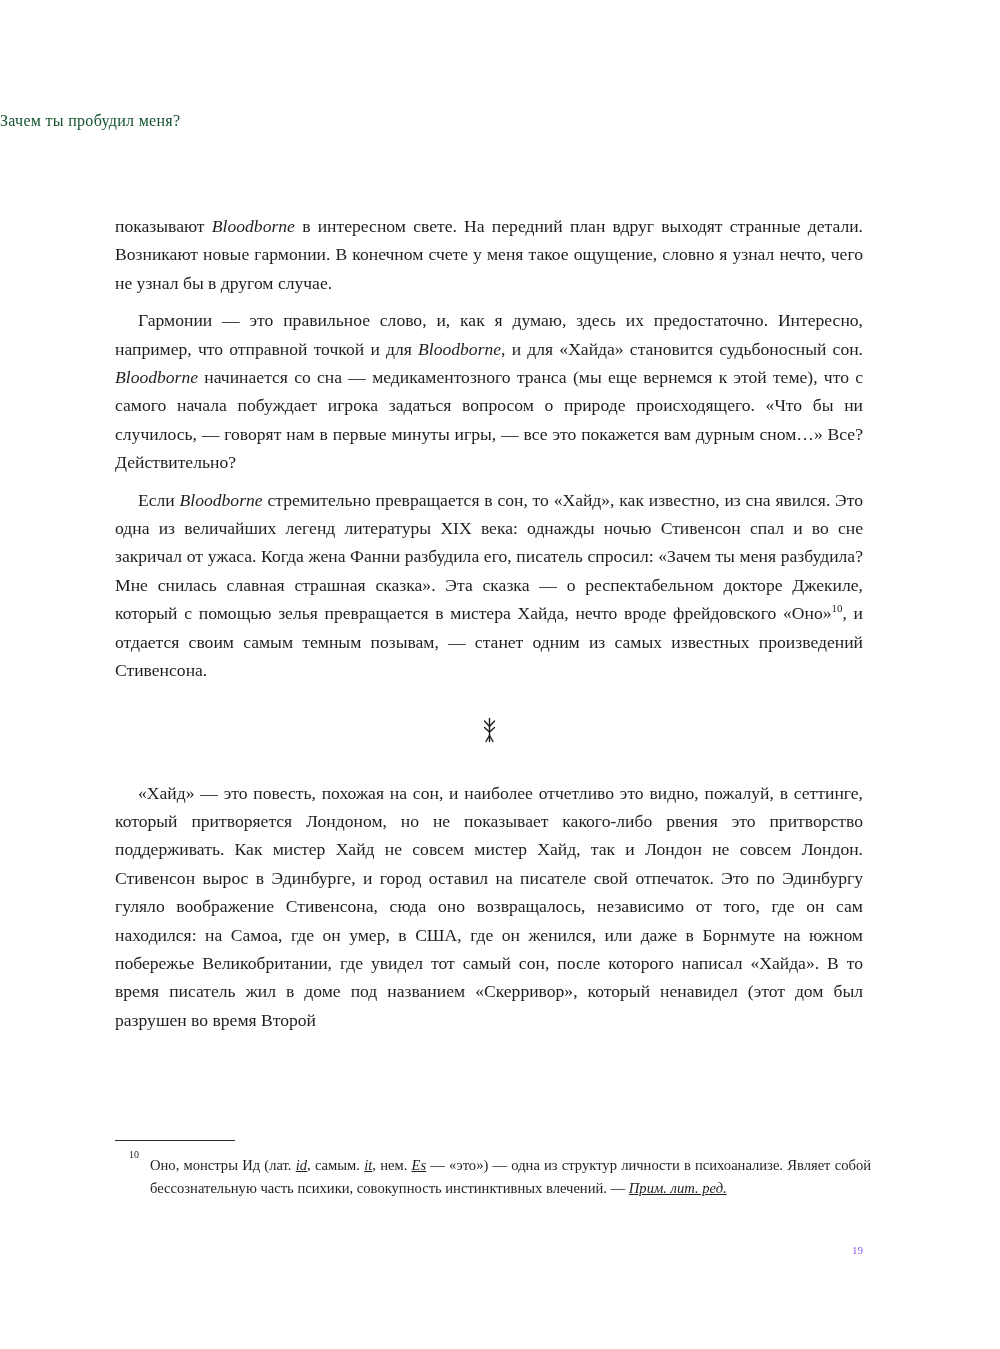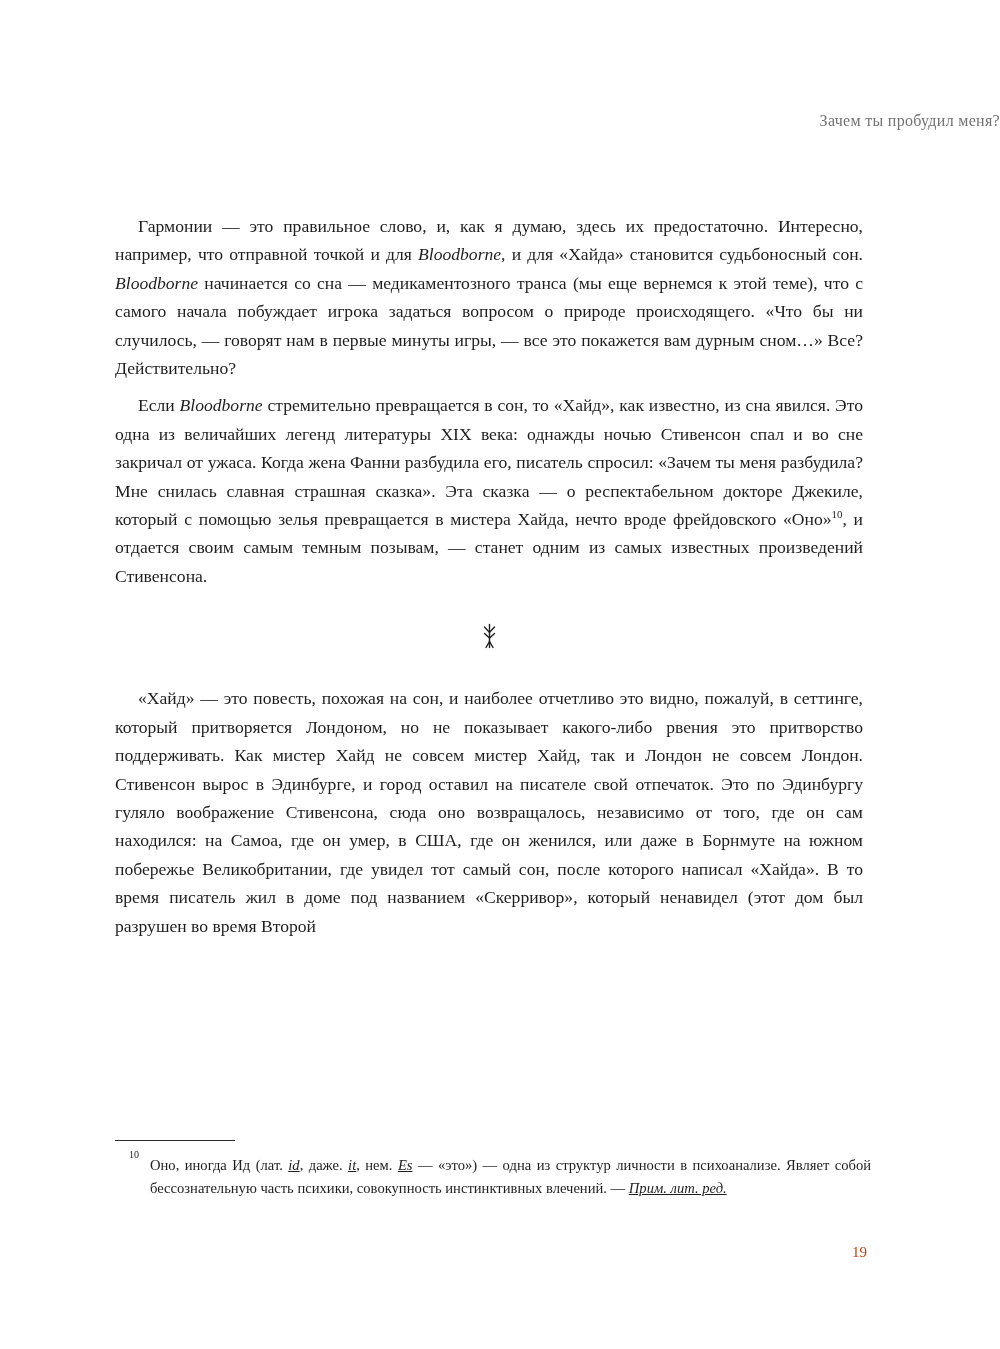--- a/index.html
+++ b/index.html
@@ -14,24 +14,24 @@
     background: #ffffff;
     font-family: "Liberation Serif", serif;
     color: #1e1e1e;
     overflow: hidden;
   }
   .running-head {
     position: absolute;
     top: 112px;
     left: 0;
     width: 100%;
-    text-align: right;
+    text-align: left;
     font-size: 16px;
     letter-spacing: 0.3px;
-    color: #737373;
+    color: #14532d;
   }
   .body-text {
     position: absolute;
     top: 212px;
     left: 115px;
     width: 748px;
     font-size: 17.6px;
     line-height: 28.4px;
     text-align: justify;
     hyphens: auto;
@@ -86,50 +86,51 @@
     font-size: 10px;
   }
   .footnote em {
     font-style: italic;
     text-decoration: underline;
   }
   .page-number {
     position: absolute;
     top: 1244px;
     left: 852px;
-    font-size: 15px;
-    color: #c2410c;
+    font-size: 11px;
+    color: #8b5cf6;
   }
 </style>
 </head>
 <body>
 
 <div class="page">
 
   <div class="running-head">Зачем ты пробудил меня?</div>
 
   <div class="body-text">
+      <p><span>показывают </span><em>Bloodborne</em><span> в интересном свете. На передний план вдруг выходят странные детали. Возникают новые гармонии. В конечном счете у меня такое ощущение, словно я узнал нечто, чего не узнал бы в другом случае.</span></p>
       <p class="indent"><span>Гармонии — это правильное слово, и, как я думаю, здесь их предостаточно. Интересно, например, что отправной точкой и для </span><em>Bloodborne</em><span>, и для «Хайда» становится судьбоносный сон. </span><em>Bloodborne</em><span> начинается со сна — медикаментозного транса (мы еще вернемся к этой теме), что с самого начала побуждает игрока задаться вопросом о природе происходящего. «Что бы ни случилось, — говорят нам в первые минуты игры, — все это покажется вам дурным сном…» Все? Действительно?</span></p>
       <p class="indent"><span>Если </span><em>Bloodborne</em><span> стремительно превращается в сон, то «Хайд», как известно, из сна явился. Это одна из величайших легенд литературы XIX века: однажды ночью Стивенсон спал и во сне закричал от ужаса. Когда жена Фанни разбудила его, писатель спросил: «Зачем ты меня разбудила? Мне снилась славная страшная сказка». Эта сказка — о респектабельном докторе Джекиле, который с помощью зелья превращается в мистера Хайда, нечто вроде фрейдовского «Оно»</span><sup>10</sup><span>, и отдается своим самым темным позывам, — станет одним из самых известных произведений Стивенсона.</span></p>
   <div class="ornament-block">
     <svg width="13" height="26" viewBox="0 0 13 26" aria-hidden="true">
       <g stroke="#1e1e1e" stroke-width="1.4" fill="none" stroke-linecap="round">
         <path d="M6.5 1.5 V24.5"></path>
         <path d="M1.5 4 L6.5 9.5 L11.5 4"></path>
         <path d="M1.5 10.5 L6.5 15 L11.5 10.5"></path>
         <path d="M3 24.5 L6.5 18.5 L10 24.5"></path>
       </g>
     </svg>
   </div>
       <p class="indent"><span>«Хайд» — это повесть, похожая на сон, и наиболее отчетливо это видно, пожалуй, в сеттинге, который притворяется Лондоном, но не показывает какого-либо рвения это притворство поддерживать. Как мистер Хайд не совсем мистер Хайд, так и Лондон не совсем Лондон. Стивенсон вырос в Эдинбурге, и город оставил на писателе свой отпечаток. Это по Эдинбургу гуляло воображение Стивенсона, сюда оно возвращалось, независимо от того, где он сам находился: на Самоа, где он умер, в США, где он женился, или даже в Борнмуте на южном побережье Великобритании, где увидел тот самый сон, после которого написал «Хайда». В то время писатель жил в доме под названием «Скерривор», который ненавидел (этот дом был разрушен во время Второй</span></p>
     </div>
 
   <div class="footnote-area">
     <div class="footnote-rule"></div>
     <div class="footnote">
       <sup class="footnote-marker">10</sup>
-      <span><span>Оно, иногда Ид (лат. </span><em>id</em><span>, даже. </span><em>it</em><span>, нем. </span><em>Es</em><span> — «это») — одна из структур личности в психоанализе. Являет собой бессознательную часть психики, совокупность инстинктивных влечений. — </span><em>Прим. лит. ред.</em></span>
+      <span><span>Оно, монстры Ид (лат. </span><em>id</em><span>, самым. </span><em>it</em><span>, нем. </span><em>Es</em><span> — «это») — одна из структур личности в психоанализе. Являет собой бессознательную часть психики, совокупность инстинктивных влечений. — </span><em>Прим. лит. ред.</em></span>
     </div>
   </div>
 
   <div class="page-number">19</div>
 
 </div>
 
 </body></html>

